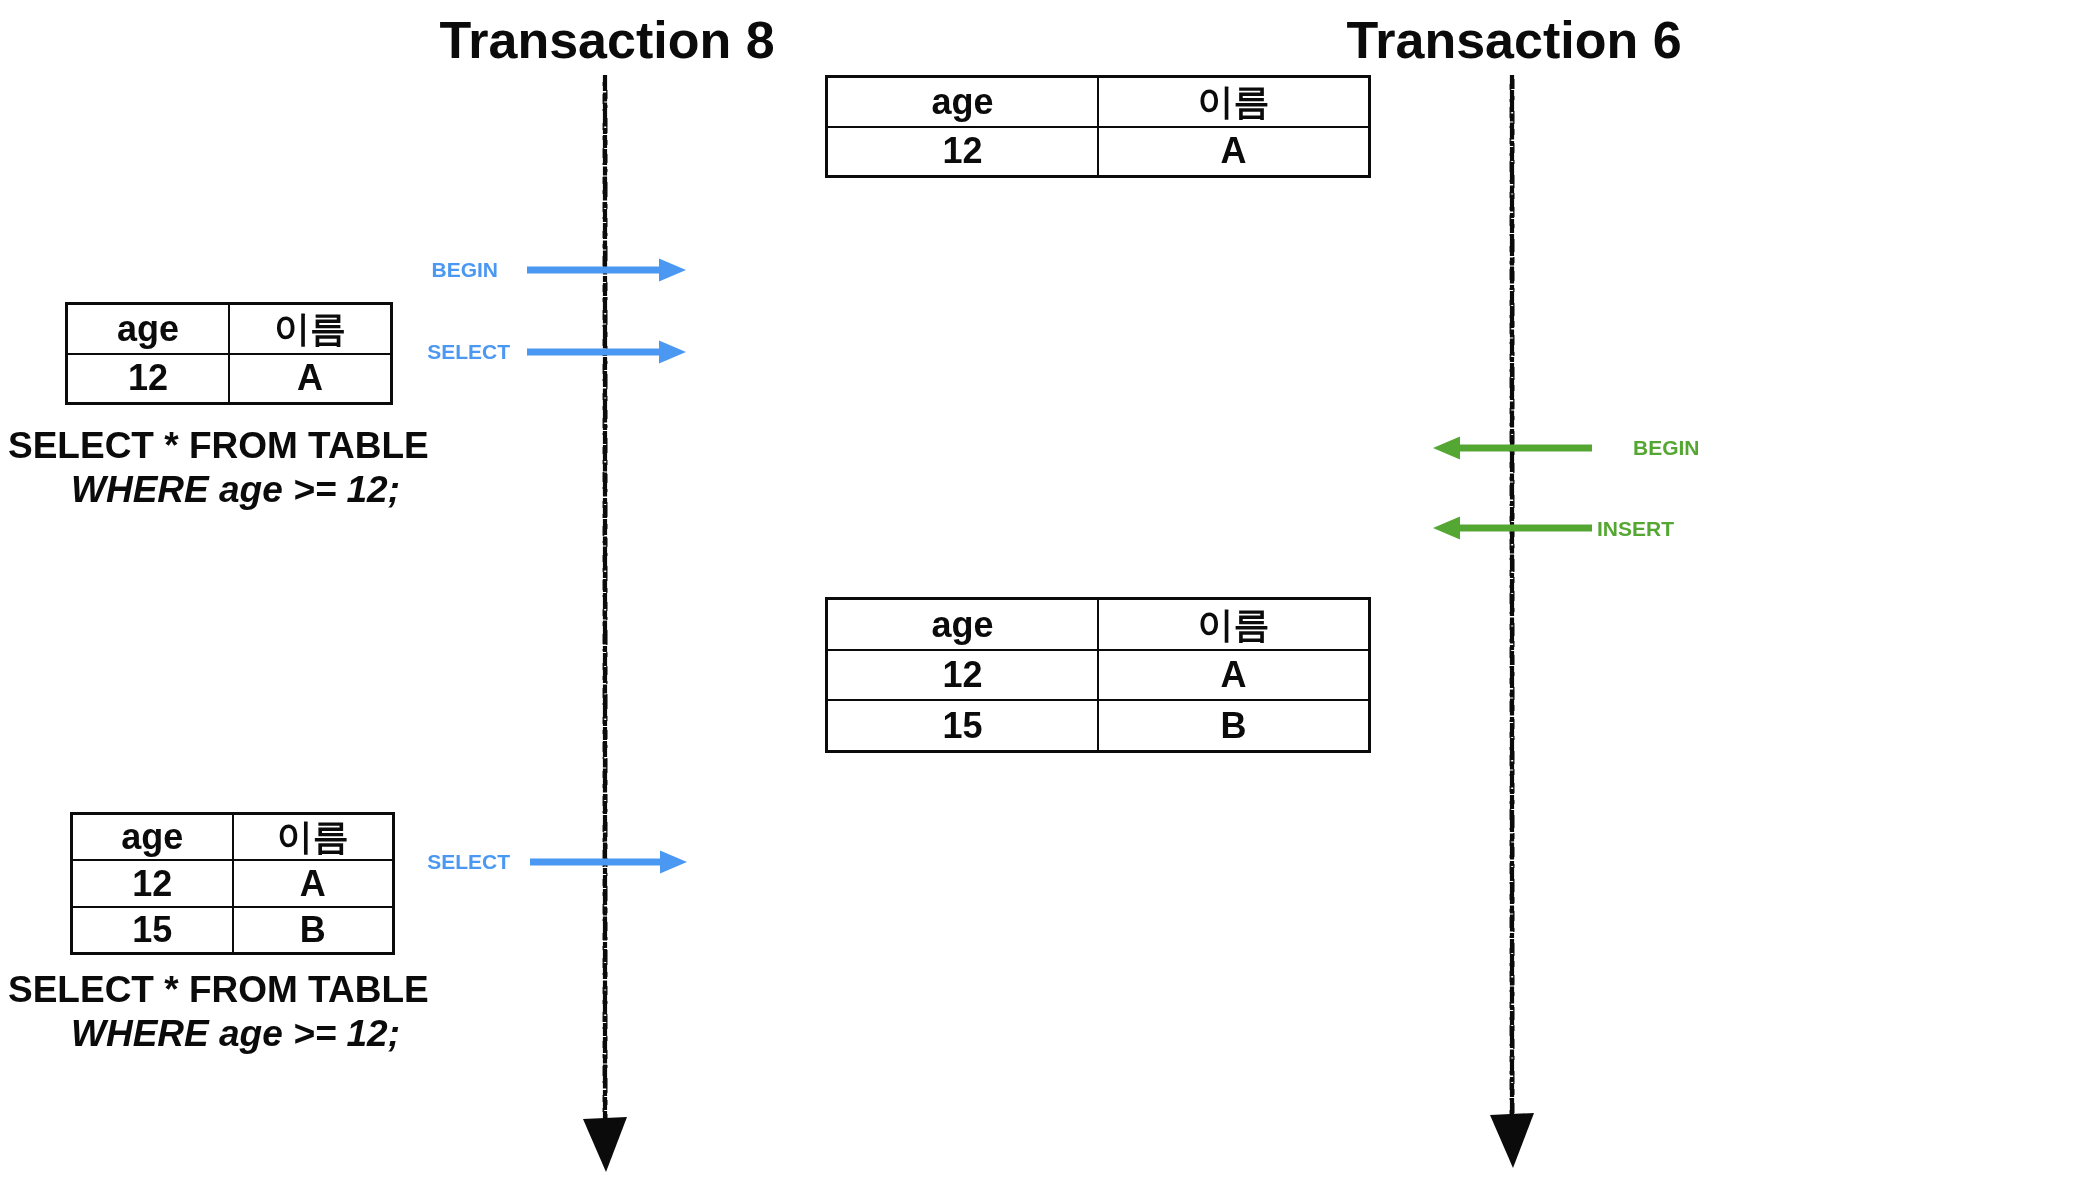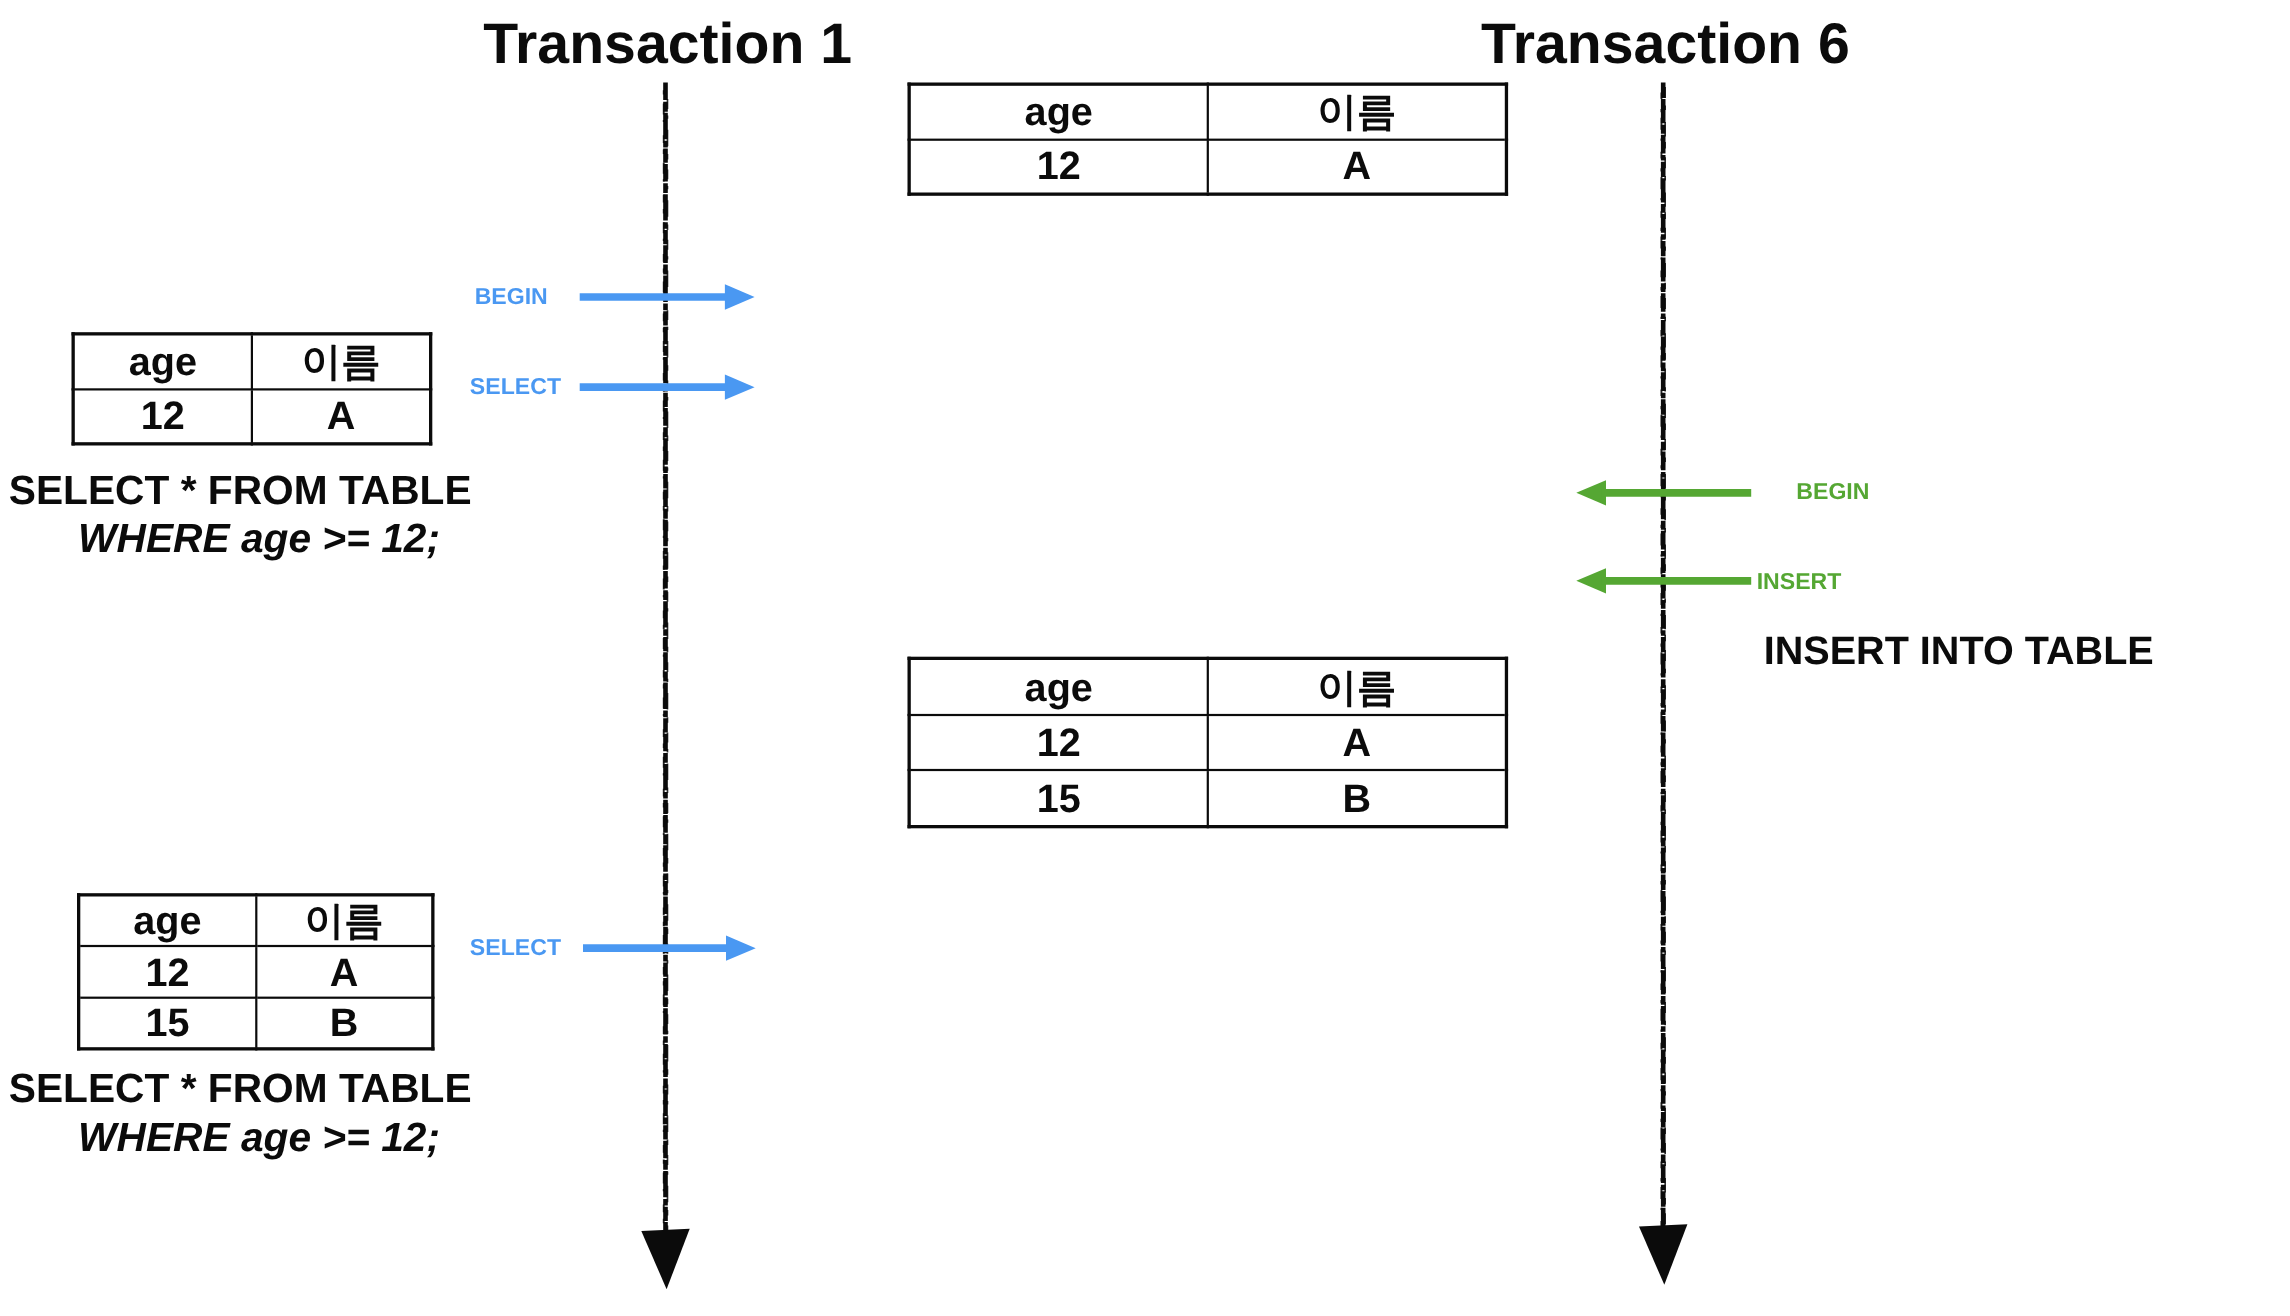--- a/index.html
+++ b/index.html
@@ -48,21 +48,21 @@
   .arrow-green line{stroke:var(--green);stroke-width:7;}
   .arrow-green polygon{fill:var(--green);}
   .timeline path{stroke:var(--ink);fill:none;}
   .timeline polygon{fill:var(--ink);}
 </style>
 </head>
 <body>
 
 <div class="canvas">
 
-  <div class="abs tx-title" style="left:397px;top:10px;">Transaction 1</div>
+  <div class="abs tx-title" style="left:397px;top:10px;">Transaction 8</div>
   <div class="abs tx-title" style="left:1304px;top:10px;">Transaction 6</div>
 
   <svg class="abs timeline" style="left:580px;top:70px;" width="50" height="1110" viewBox="0 0 50 1110">
     <path d="M25 5 V1056" stroke-width="4.2" stroke-dasharray="16 1.5 9 1 24 1.5 6 1 13 1"></path>
     <path d="M23.4 12 V1052" stroke-width="1.7" stroke-dasharray="4 8 10 5 2 12 7 6" opacity="0.9"></path>
     <path d="M26.8 20 V1054" stroke-width="1.5" stroke-dasharray="9 6 3 10 15 7 5 9" opacity="0.85"></path>
     <polygon points="3,1049 47,1047 26,1102"></polygon>
   </svg>
 
   <svg class="abs timeline" style="left:1487px;top:70px;" width="50" height="1110" viewBox="0 0 50 1110">
@@ -121,21 +121,20 @@
   </svg>
   <div class="abs op-label green" style="left:1633px;top:430px;width:220px;">BEGIN</div>
 
   <svg class="abs arrow-green" style="left:1432px;top:515px;" width="162" height="26" viewBox="0 0 162 26">
     <polygon points="28,1.5 28,24.5 1,13"></polygon>
     <line x1="24" y1="13" x2="160" y2="13"></line>
   </svg>
   <div class="abs op-label green" style="left:1597px;top:511px;width:220px;">INSERT</div>
 
   <div class="abs sql" style="left:1598px;top:570px;width:360px;font-size:36px;">
-    <span class="l1">INSERT INTO TABLE</span>
   </div>
 
   <table class="dtable" style="left:802px;top:597px;width:546px;height:156px;">
     <tbody>
         <tr>
       <th>age</th>
       <th>이름</th>
     </tr>
     <tr>
       <td>12</td>

